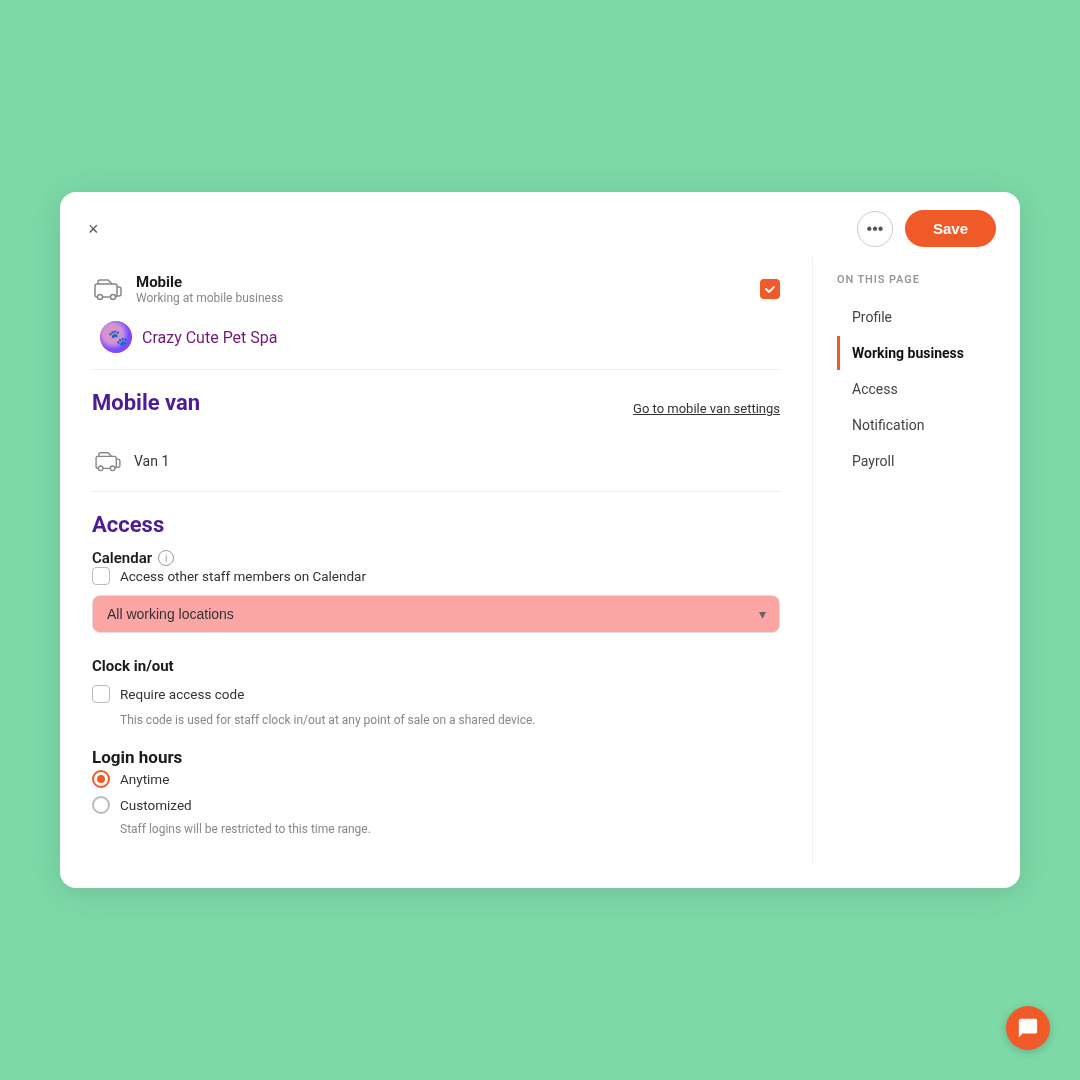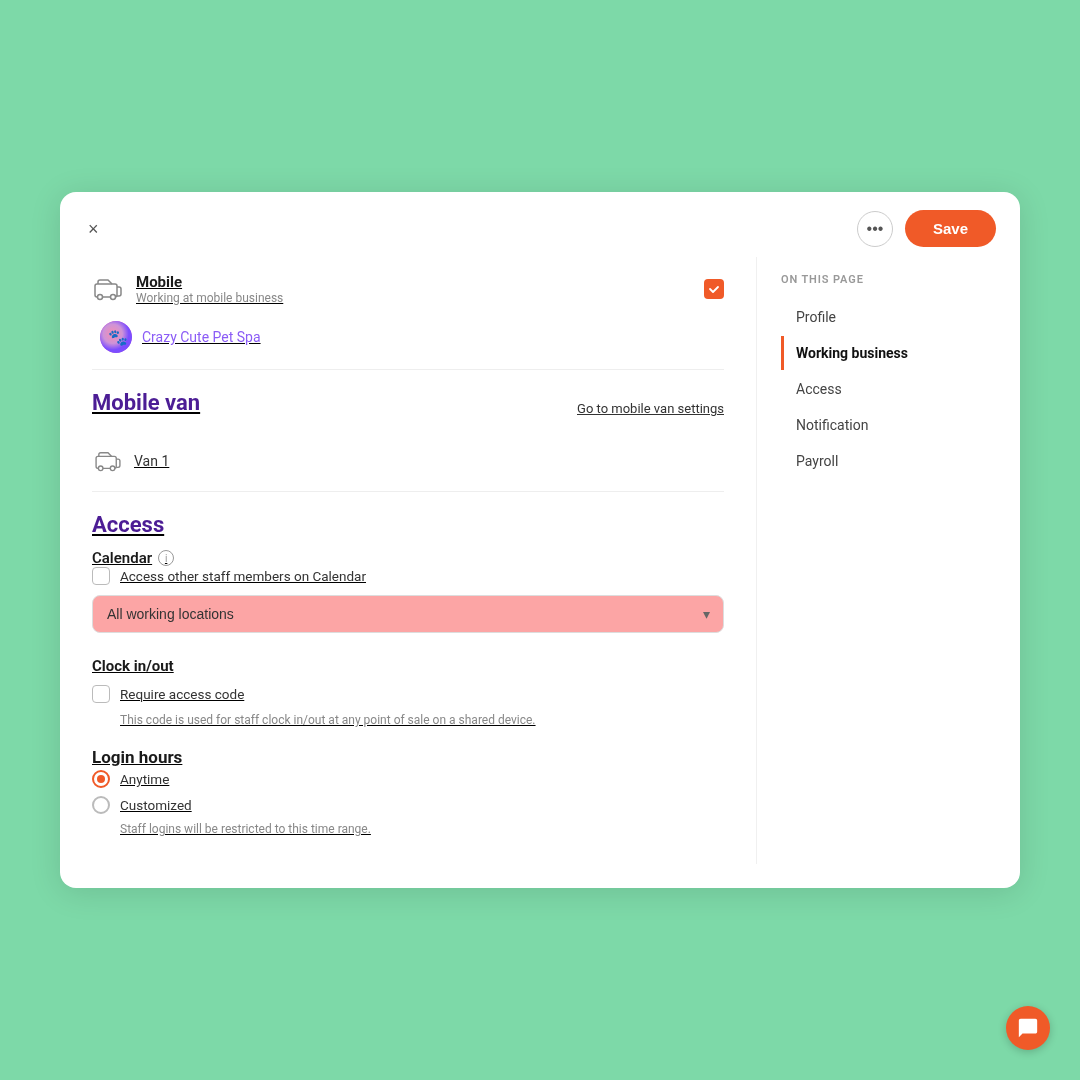--- a/index.html
+++ b/index.html
@@ -79,21 +79,21 @@
       padding: 10px 0 24px 0;
     }
 
     .main-content {
       flex: 1;
       padding: 8px 32px 8px 32px;
       overflow-y: auto;
     }
 
     .sidebar {
-      width: 264px;
+      width: 208px;
       padding: 16px 24px;
       border-left: 1px solid #f0f0f0;
       flex-shrink: 0;
     }
 
     .on-this-page-label {
       font-size: 11px;
       color: #999;
       font-weight: 600;
       letter-spacing: 0.08em;
@@ -112,21 +112,20 @@
 
     .sidebar-nav-item.active {
       border-left: 3px solid #f05a28;
       font-weight: 700;
       color: #111;
     }
 
     
     .section {
       margin-bottom: 20px;
-      text-decoration: underline;
     }
 
     .mobile-row {
       display: flex;
       align-items: center;
       justify-content: space-between;
       padding: 8px 0;
     }
 
     .mobile-row-left {
@@ -185,22 +184,22 @@
       border-radius: 50%;
       background: linear-gradient(135deg, #e96fc4, #9b5de5);
       display: flex;
       align-items: center;
       justify-content: center;
       font-size: 14px;
       overflow: hidden;
     }
 
     .business-name {
-      font-size: 14px;
-      color: #8b5cf6;
+      font-size: 16px;
+      color: #701a75;
     }
 
     .divider {
       height: 1px;
       background: #eeeeee;
       margin: 8px 0 16px 0;
     }
 
     
     .section-title {

